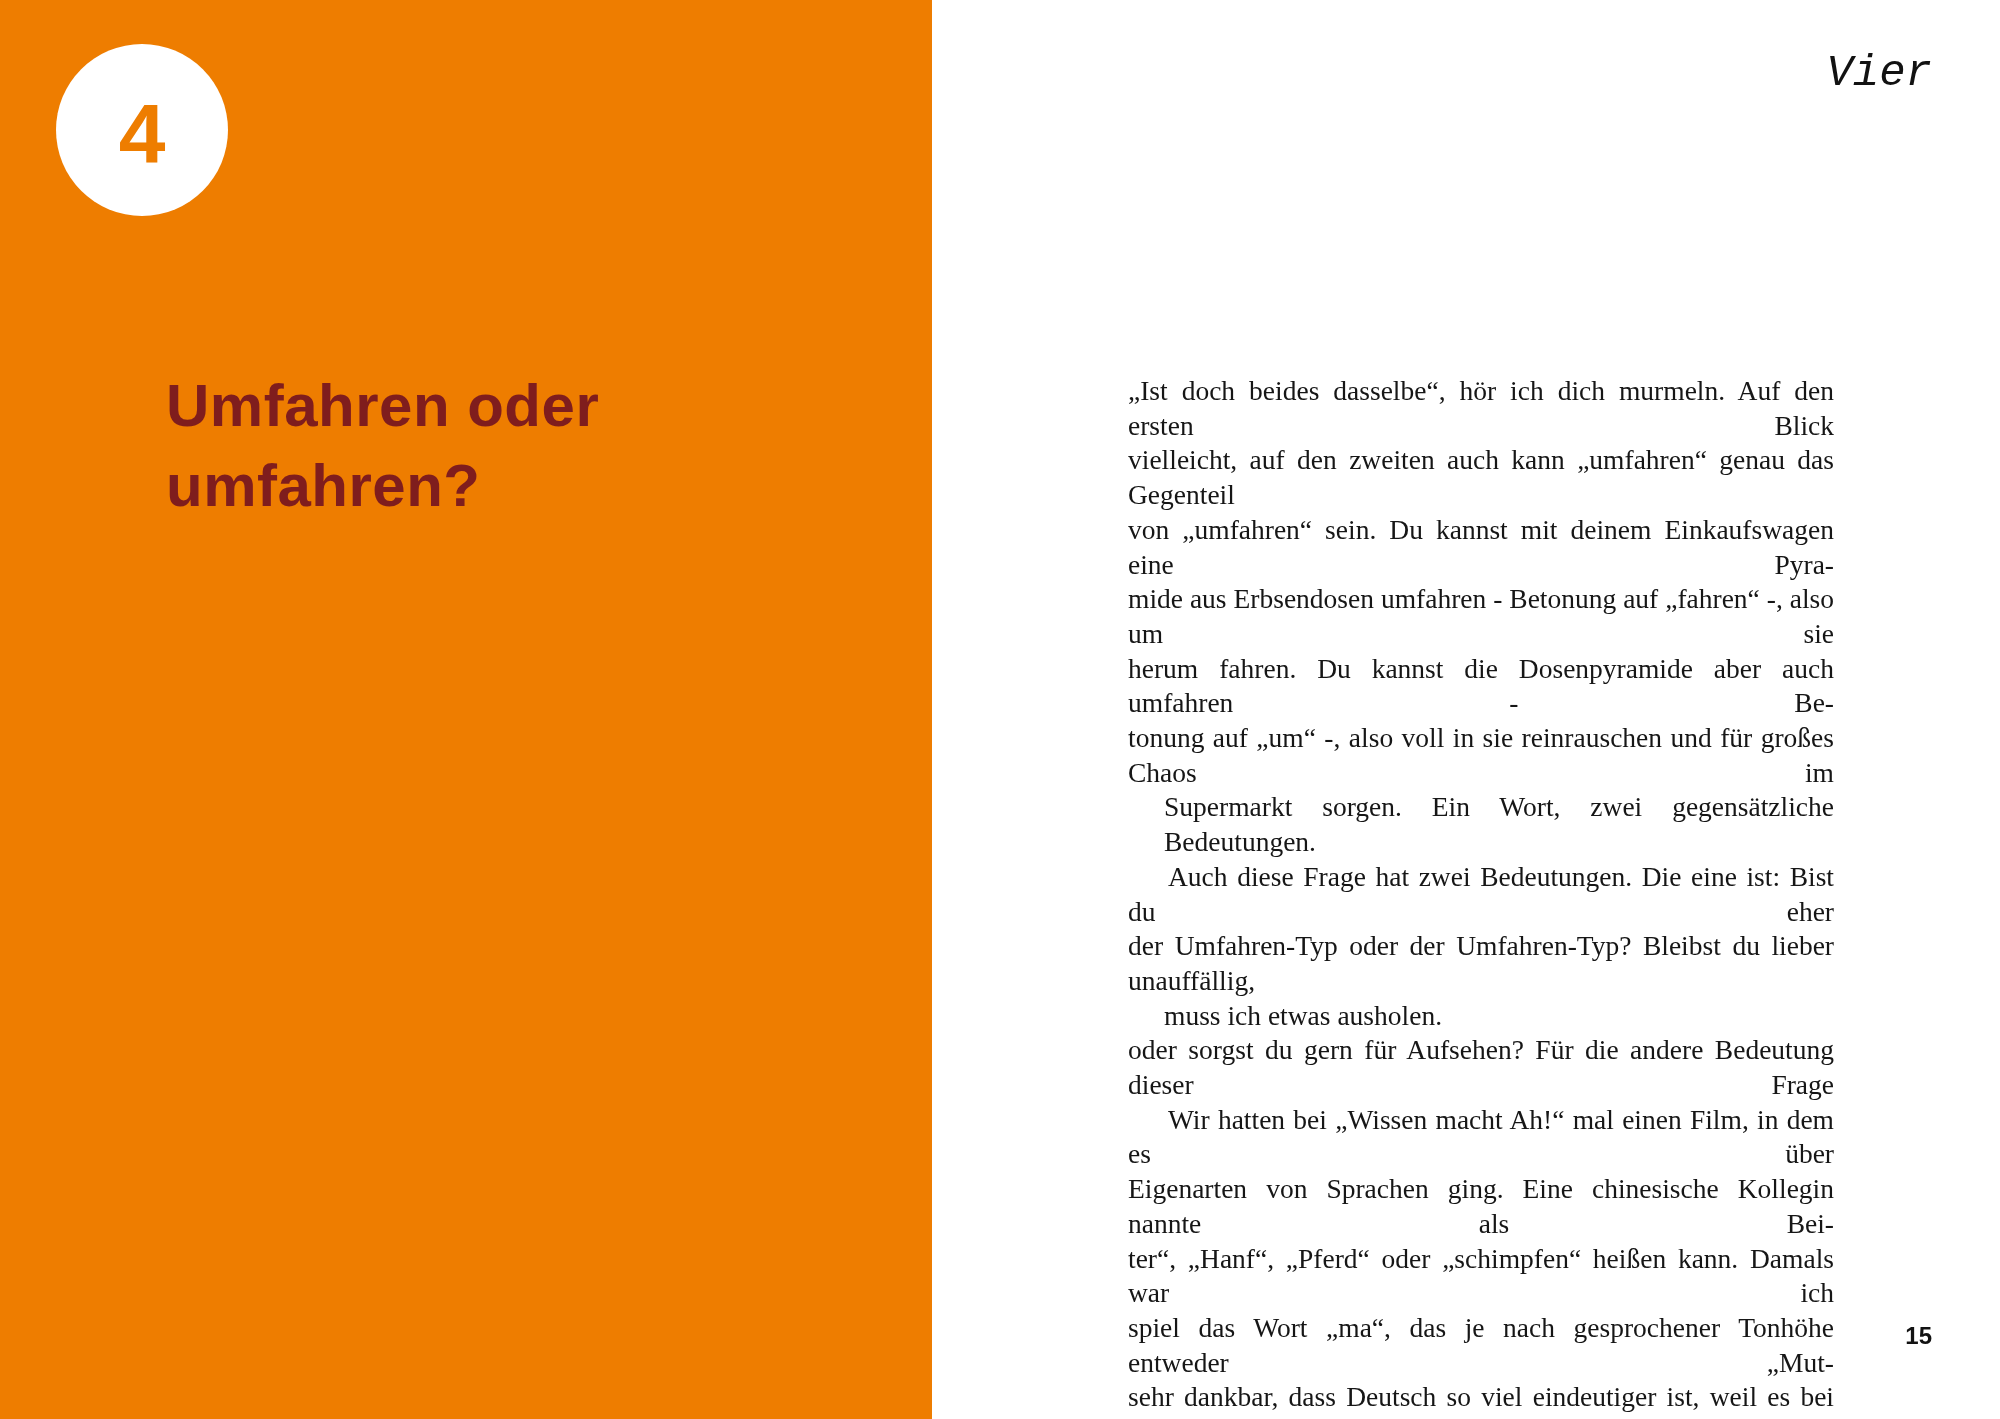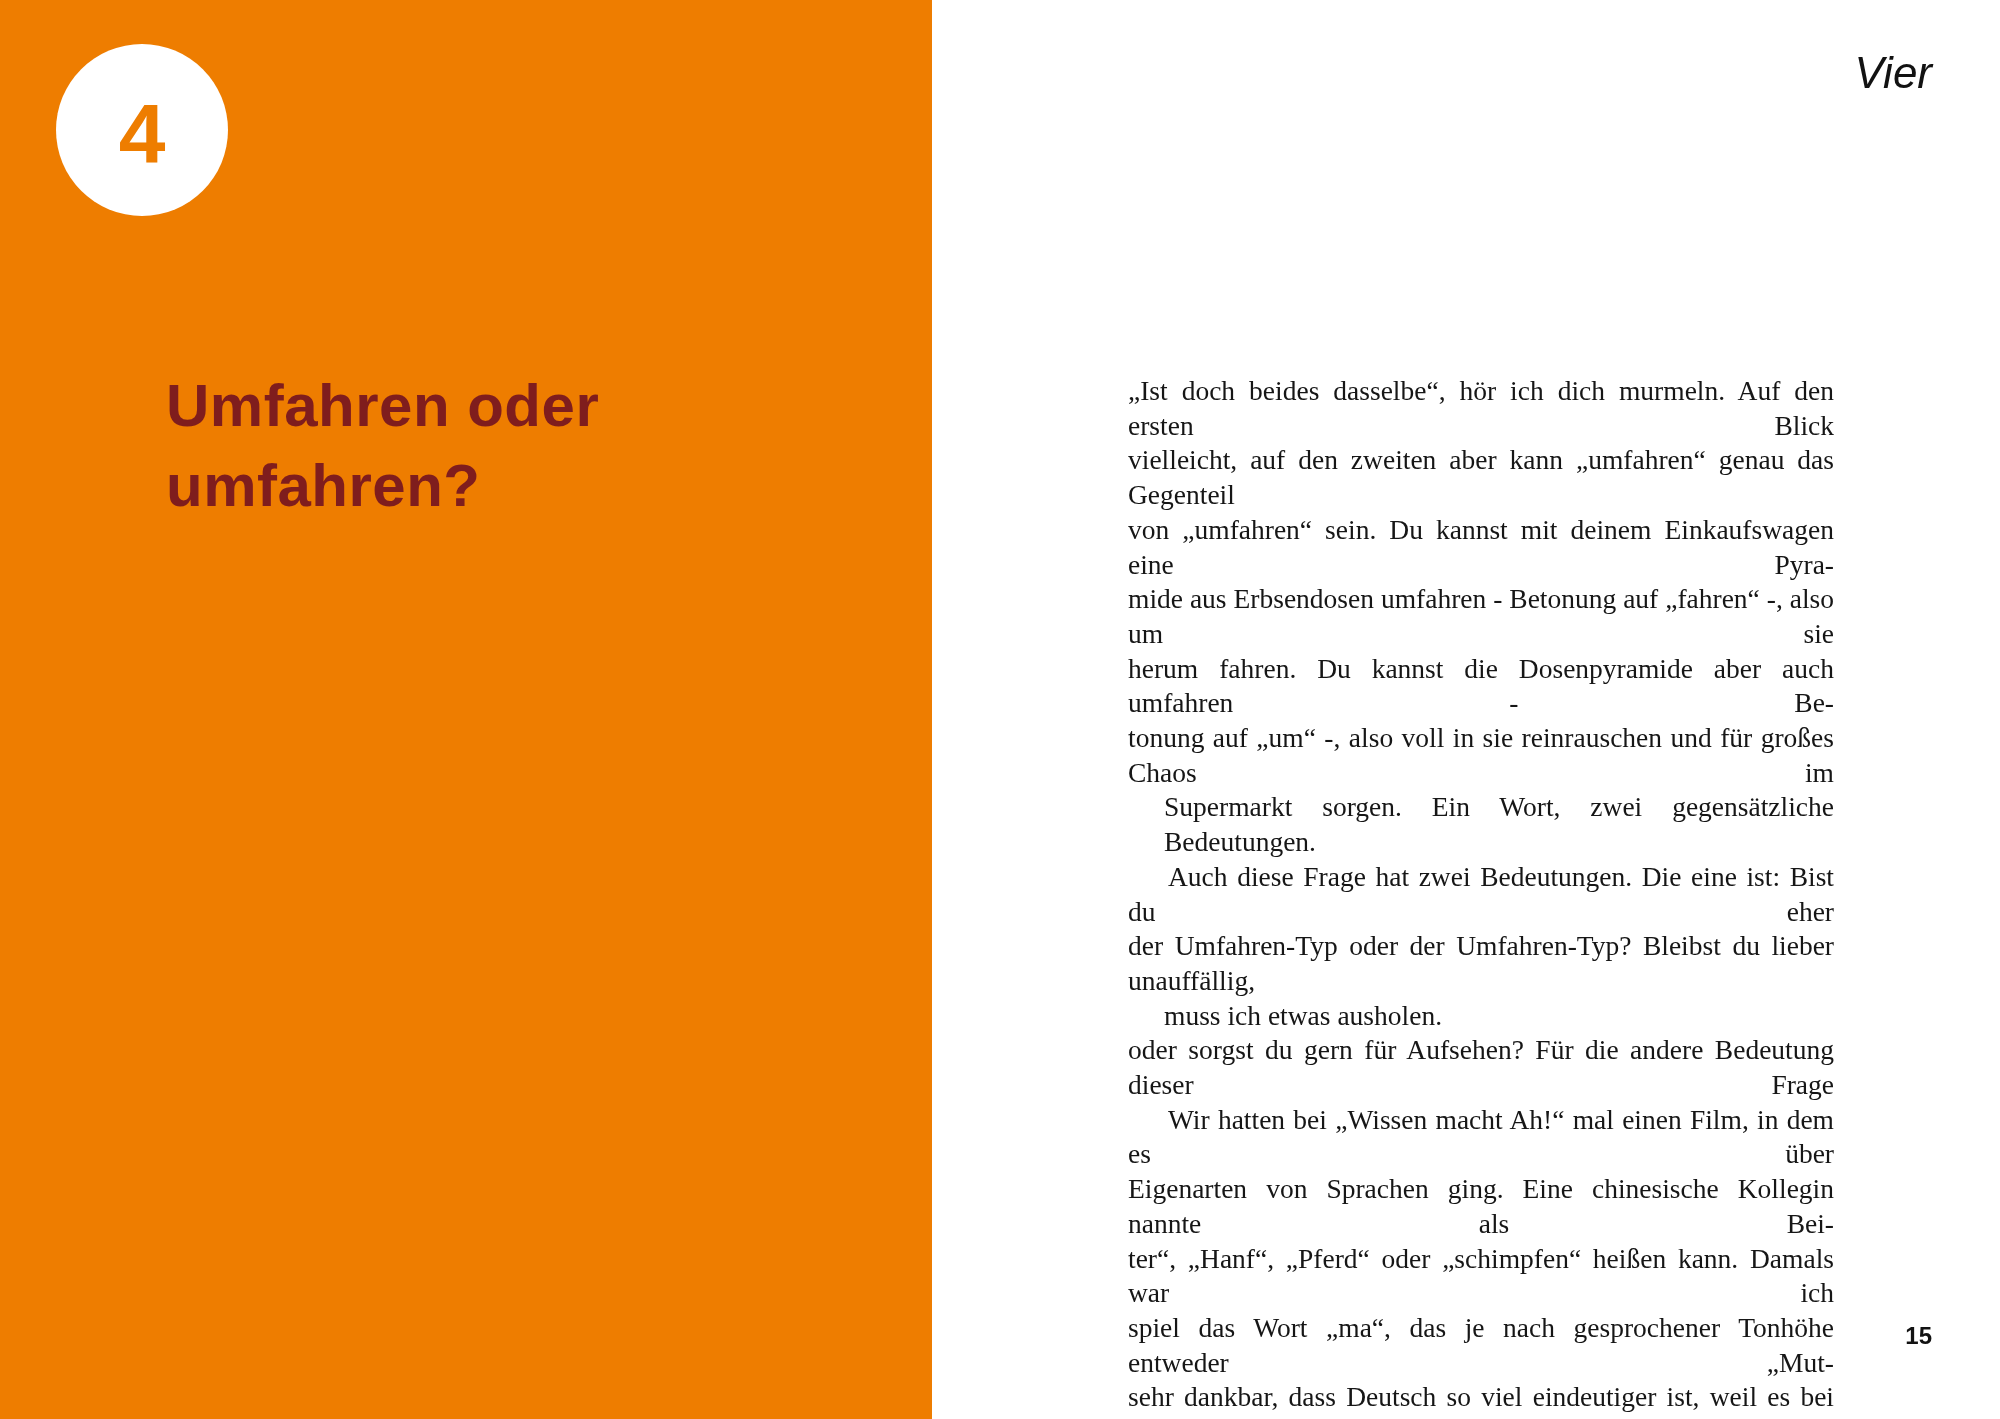--- a/index.html
+++ b/index.html
@@ -45,21 +45,21 @@
   }
   .right-page {
     position: absolute;
     left: 932px; top: 0;
     width: 1068px; height: 1419px;
     background: #ffffff;
   }
   .running-header {
     position: absolute;
     right: 68px; top: 48px;
-    font-family: Liberation Sans, sans-serif;
+    font-family: Liberation Mono, monospace;
     font-style: italic;
     font-size: 44px;
     color: #121212;
   }
   .body-text {
     position: absolute;
     left: 196px;  
     top: 374px;
     width: 706px;
     font-size: 27.5px;
@@ -100,21 +100,21 @@
       <div>umfahren?</div>
     </div>
   </div>
 
   <div class="right-page">
     <div class="running-header">Vier</div>
 
     <div class="body-text">
         <div class="para">
           <div class="line">„Ist doch beides dasselbe“, hör ich dich murmeln. Auf den ersten Blick</div>
-          <div class="line">vielleicht, auf den zweiten aber kann „umfahren“ genau das Gegenteil</div>
+          <div class="line">vielleicht, auf den zweiten auch kann „umfahren“ genau das Gegenteil</div>
           <div class="line">von „umfahren“ sein. Du kannst mit deinem Einkaufswagen eine Pyra-</div>
           <div class="line">mide aus Erbsendosen umfahren - Betonung auf „fahren“ -, also um sie</div>
           <div class="line">herum fahren. Du kannst die Dosenpyramide aber auch umfahren - Be-</div>
           <div class="line">tonung auf „um“ -, also voll in sie reinrauschen und für großes Chaos im</div>
           <div class="line last">Supermarkt sorgen. Ein Wort, zwei gegensätzliche Bedeutungen.</div>
         </div>
         <div class="para">
           <div class="line">Auch diese Frage hat zwei Bedeutungen. Die eine ist: Bist du eher</div>
           <div class="line">der Umfahren-Typ oder der Umfahren-Typ? Bleibst du lieber unauffällig,</div>
           <div class="line last">muss ich etwas ausholen.</div>

